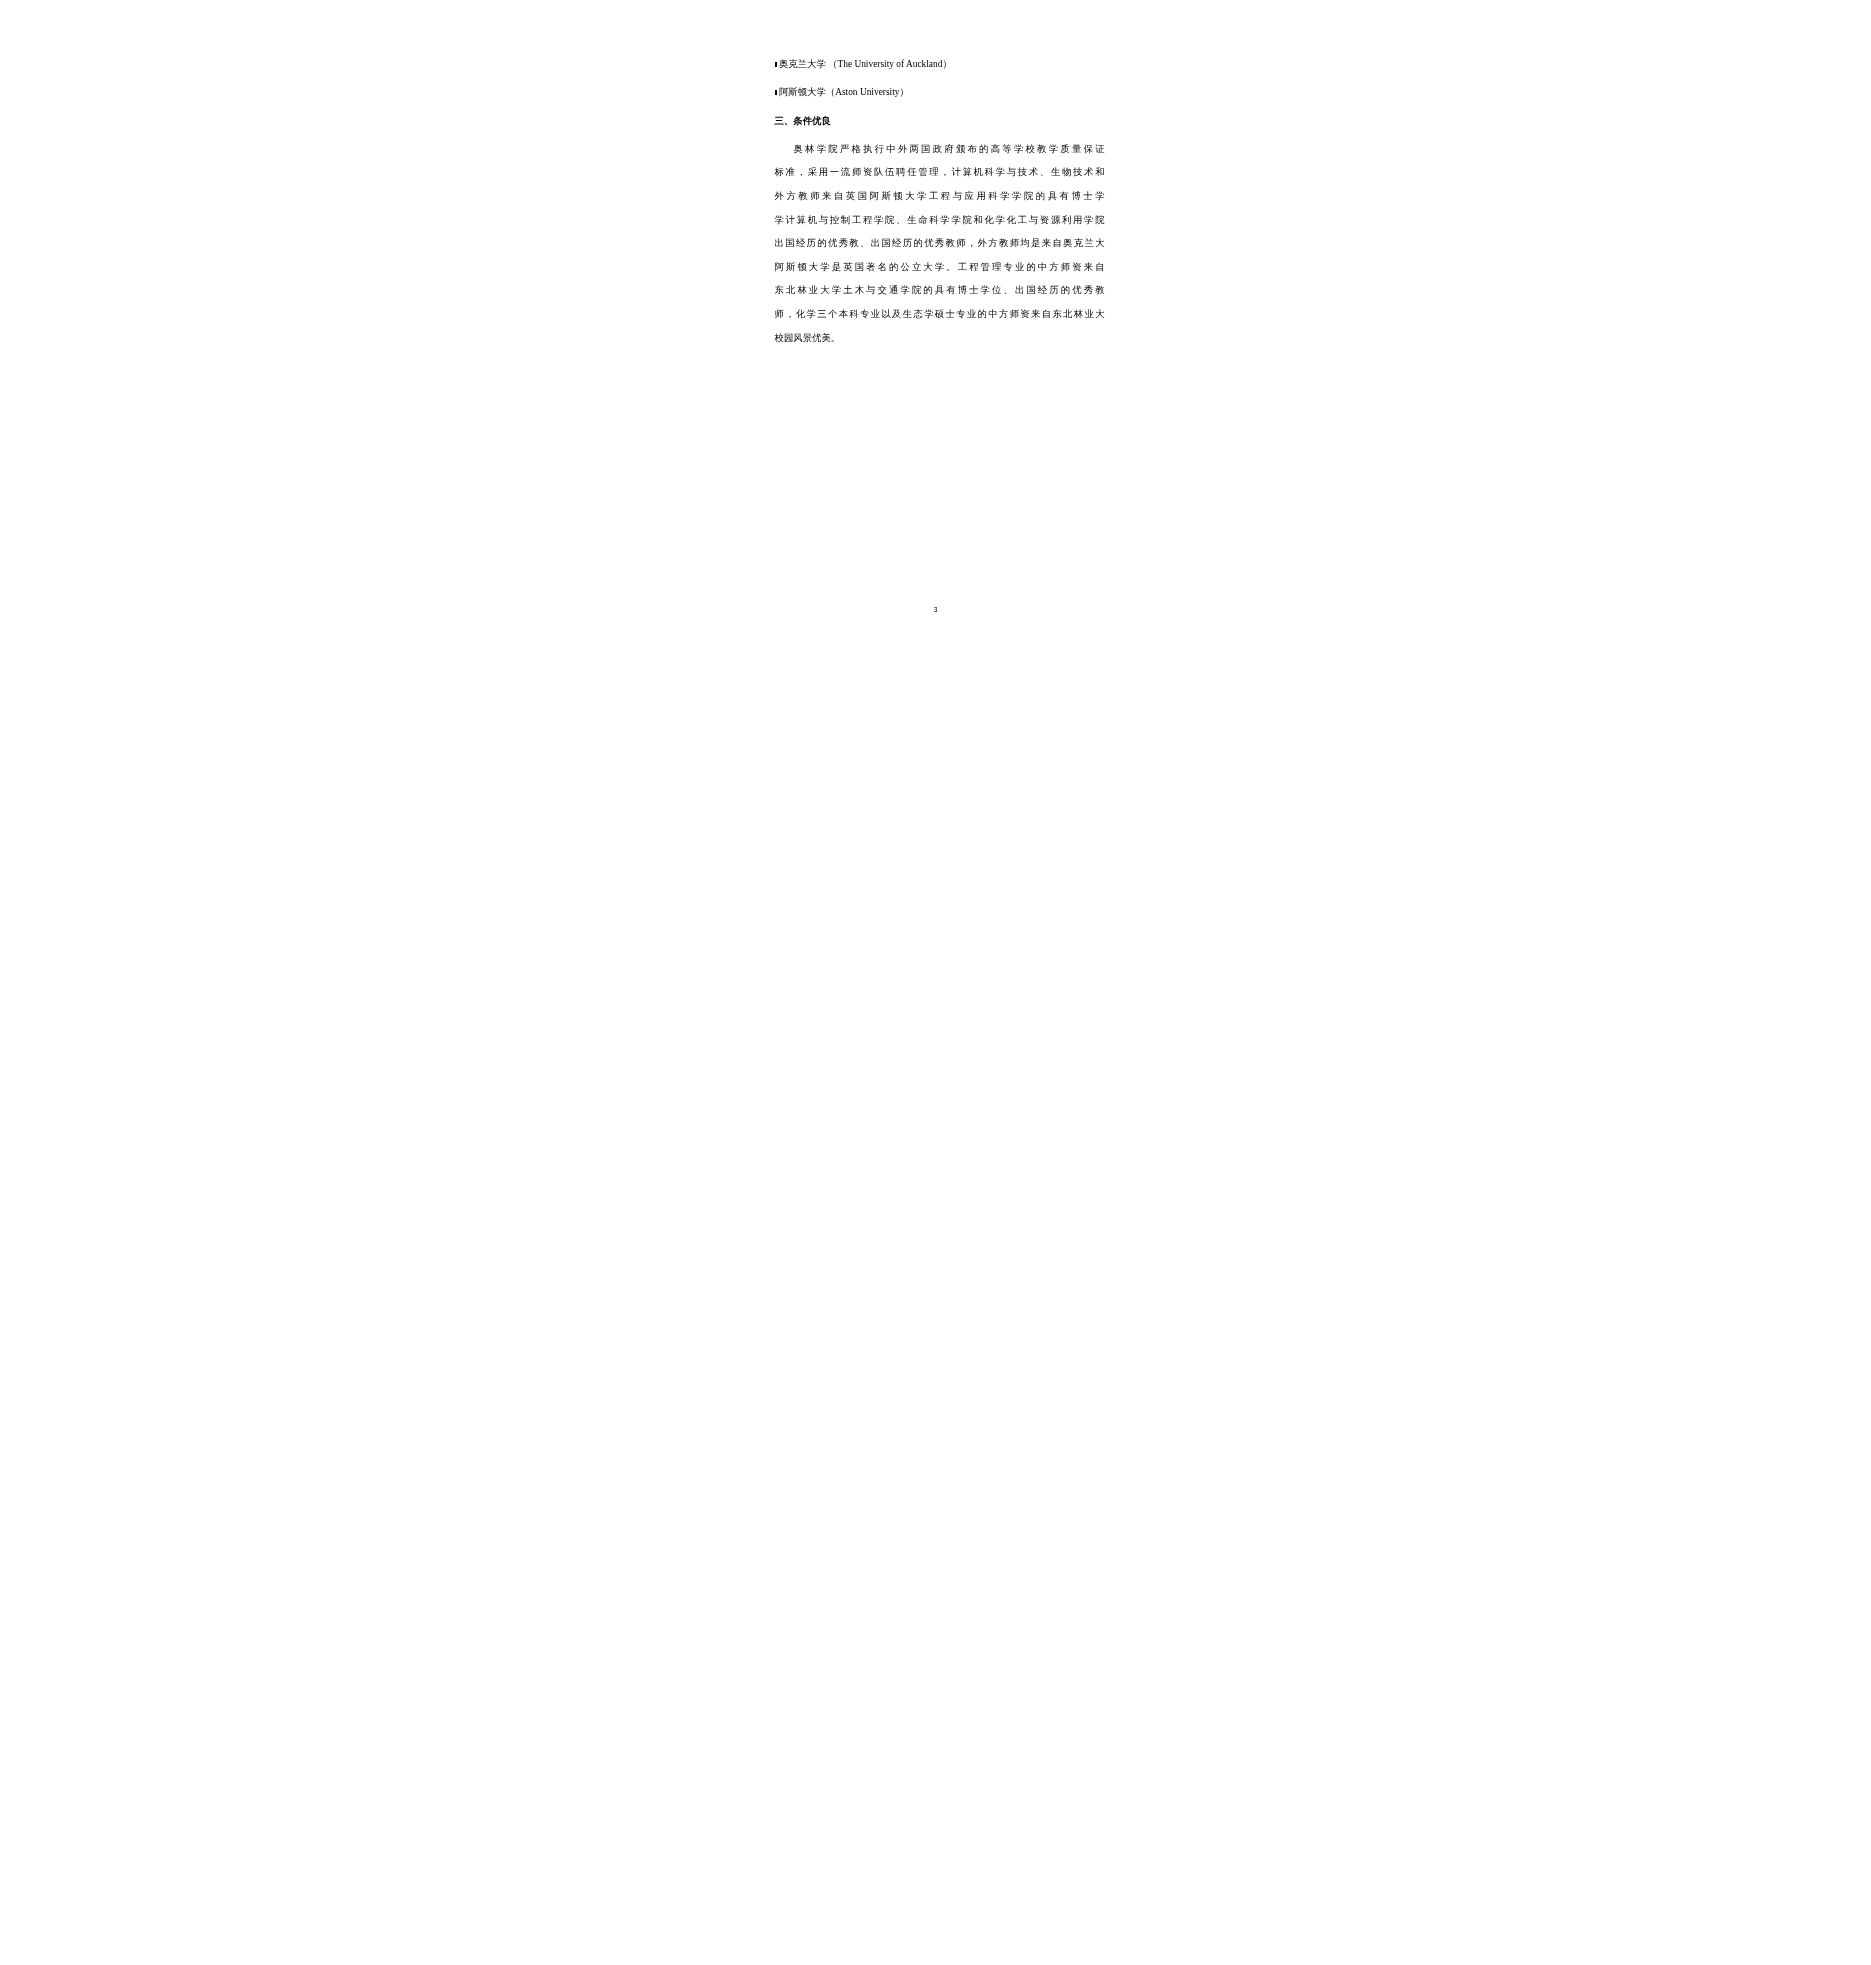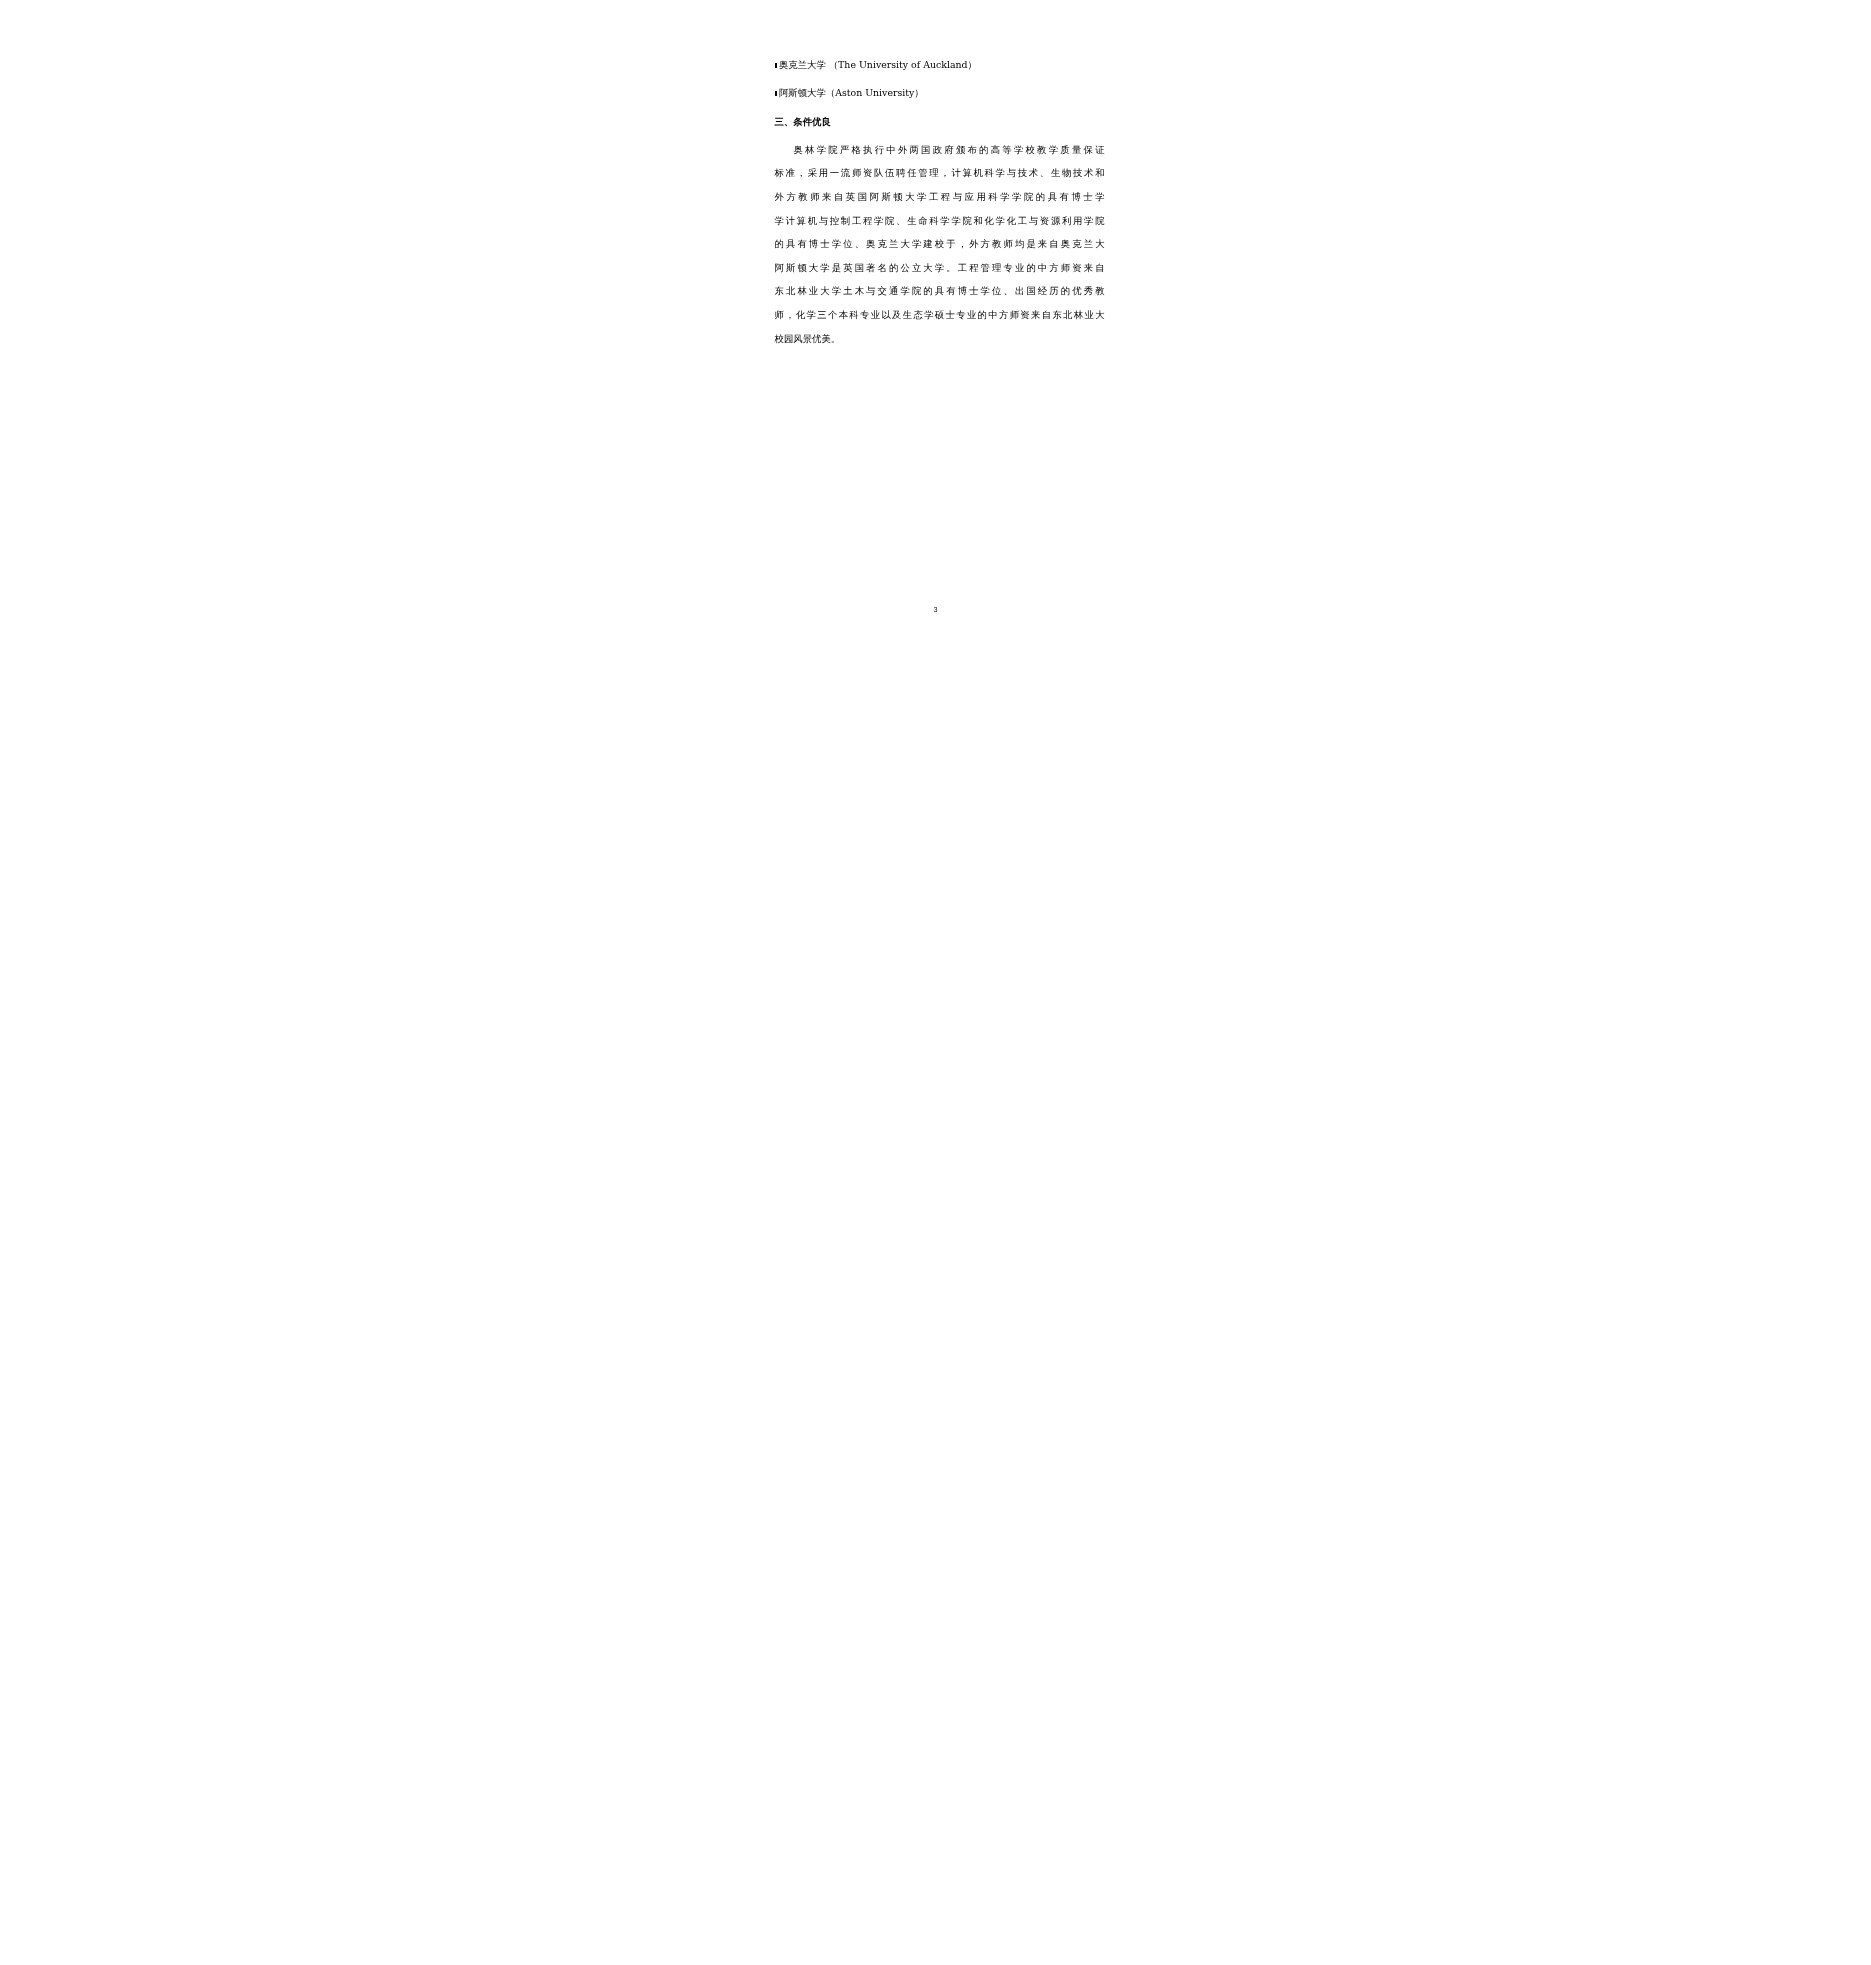--- a/index.html
+++ b/index.html
@@ -15,20 +15,21 @@
     background: #ffffff;
     color: #000000;
     font-family: "DejaVu Serif", "Liberation Serif", serif;
     overflow: hidden;
   }
   .content {
     position: absolute;
     left: 73px;
     top: 53px;
     width: 330px;
+    font-family: Liberation Serif, serif;
   }
   .block + .block {
     margin-top: 4.7px;
   }
   .line {
     font-size: 9.4px;
     line-height: 23.6px;
     height: 23.6px;
     white-space: nowrap;
     text-align: left;
@@ -79,21 +80,21 @@
         <div class="line"><span class="bullet"></span><span>阿斯顿大学（Aston University）</span></div>
       </div>
       <div class="block section-heading">
         <div class="line">三、条件优良</div>
       </div>
       <div class="block paragraph">
         <div class="line fill indent">奥林学院严格执行中外两国政府颁布的高等学校教学质量保证</div>
         <div class="line fill">标准，采用一流师资队伍聘任管理，计算机科学与技术、生物技术和</div>
         <div class="line fill">外方教师来自英国阿斯顿大学工程与应用科学学院的具有博士学</div>
         <div class="line fill">学计算机与控制工程学院、生命科学学院和化学化工与资源利用学院</div>
-        <div class="line fill">的具有博士学位、奥克兰大学建校于，外方教师均是来自奥克兰大</div>
+        <div class="line fill">出国经历的优秀教、出国经历的优秀教师，外方教师均是来自奥克兰大</div>
         <div class="line fill">阿斯顿大学是英国著名的公立大学。工程管理专业的中方师资来自</div>
         <div class="line fill">东北林业大学土木与交通学院的具有博士学位、出国经历的优秀教</div>
         <div class="line fill">师，化学三个本科专业以及生态学硕士专业的中方师资来自东北林业大</div>
         <div class="line">校园风景优美。</div>
       </div>
     </main>
   <footer class="page-footer">
     <span class="page-number">3</span>
   </footer>
 </div>

